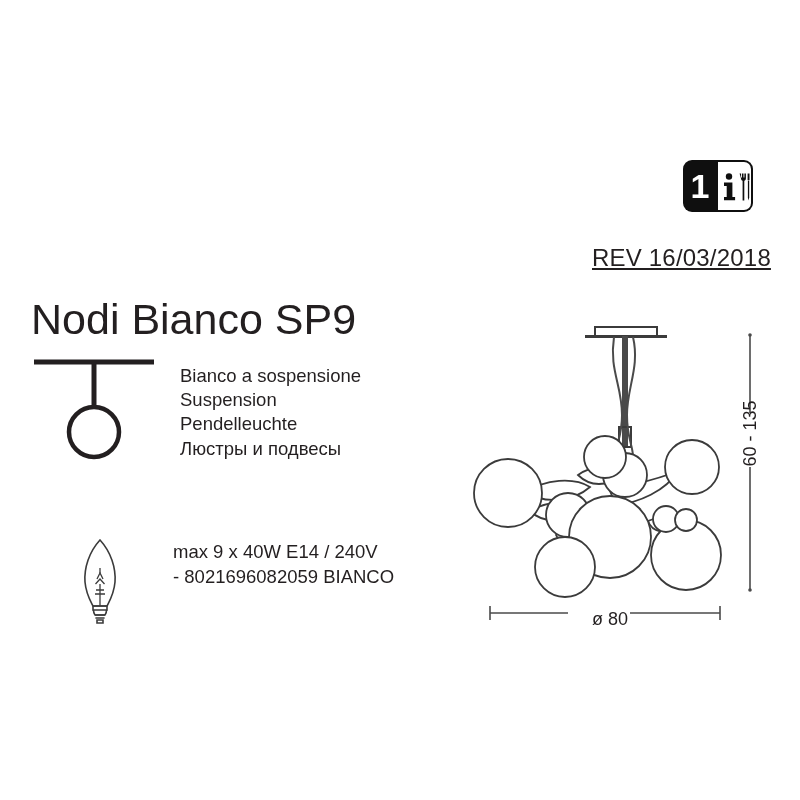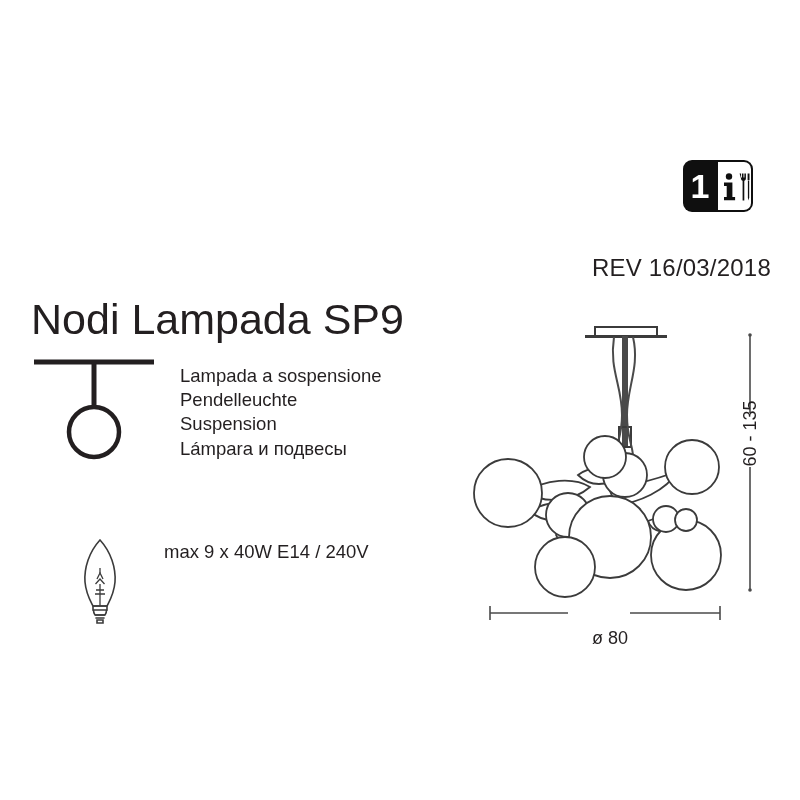--- a/index.html
+++ b/index.html
@@ -57,24 +57,25 @@
     border-left: none;
     border-radius: 0 9px 9px 0;
     box-sizing: border-box;
   }
   .badge-right svg { position: absolute; left: 0; top: 0; }
 
   
   .rev {
     position: absolute;
     left: 592px;
-    top: 254px;
+    top: 244px;
     font-size: 24px;
     letter-spacing: 0.2px;
     white-space: nowrap;
+    text-decoration: underline;
   }
 
   
   .title {
     position: absolute;
     left: 31px;
     top: 297px;
     font-size: 43px;
     font-weight: 400;
     letter-spacing: 0px;
@@ -109,21 +110,21 @@
   }
   .descriptions div {
     font-size: 18.5px;
     line-height: 24.2px;
     white-space: nowrap;
   }
 
   
   .specs {
     position: absolute;
-    left: 164px;
+    left: 173px;
     top: 540px;
     width: 330px;
   }
   .specs div {
     font-size: 18.5px;
     line-height: 24.5px;
     white-space: nowrap;
   }
 
   
@@ -148,21 +149,20 @@
     white-space: nowrap;
   }
   .dim-h-label {
     position: absolute;
     left: 575px;
     top: 609px;
     width: 70px;
     text-align: center;
     font-size: 18px;
     white-space: nowrap;
-    margin-top: 19px;
   }
 </style>
 </head>
 <body>
 
 <div class="sheet">
 
   <div class="badge">
     <div class="badge-left">
       <span>1</span>
@@ -182,21 +182,21 @@
         <g fill="#0f0f0f">
           <path d="M29.6 11.5 h1.9 v6.6 h-1.9 z"></path>
           <path d="M29.9 18.6 h1.3 v16.9 l-0.65 2.9 l-0.65 -2.9 z"></path>
         </g>
       </svg>
     </div>
   </div>
 
   <div class="rev">REV 16/03/2018</div>
 
-  <div class="title">Nodi Lampada SP9</div>
+  <div class="title">Nodi Bianco SP9</div>
 
   <div class="pictogram">
     <svg width="132" height="108" viewBox="0 0 132 108">
       <line x1="2" y1="5" x2="122" y2="5" stroke="#231f20" stroke-width="5"></line>
       <line x1="62" y1="5" x2="62" y2="50" stroke="#231f20" stroke-width="5"></line>
       <circle cx="62" cy="75" r="25" fill="none" stroke="#231f20" stroke-width="4.5"></circle>
     </svg>
   </div>
 
   <div class="bulb-icon">
@@ -212,28 +212,29 @@
         <path d="M38 72 v-12"></path>
         <path d="M33 60 h10 M34 56 h8"></path>
         <path d="M38 60 v-10 M33.5 50 l4.5 -5 l4.5 5"></path>
         <path d="M35 45 l3 -6 l3 6"></path>
         <path d="M38 39 v-5"></path>
       </g>
     </svg>
   </div>
 
   <div class="descriptions">
-    <div>Lampada a sospensione</div>
+    <div>Bianco a sospensione</div>
+    <div>Suspension</div>
     <div>Pendelleuchte</div>
-    <div>Suspension</div>
-    <div>Lámpara и подвесы</div>
+    <div>Люстры и подвесы</div>
   </div>
 
   <div class="specs">
     <div>max 9 x 40W E14 / 240V</div>
+    <div>- 8021696082059 BIANCO</div>
   </div>
 
   <div class="drawing">
     <svg width="310" height="320" viewBox="0 0 310 320">
 
       <g>
         <rect x="125" y="12" width="62" height="9" fill="none" stroke="#3b3b3b" stroke-width="2"></rect>
         <line x1="115" y1="21.5" x2="197" y2="21.5" stroke="#3b3b3b" stroke-width="3"></line>
       </g>
 

